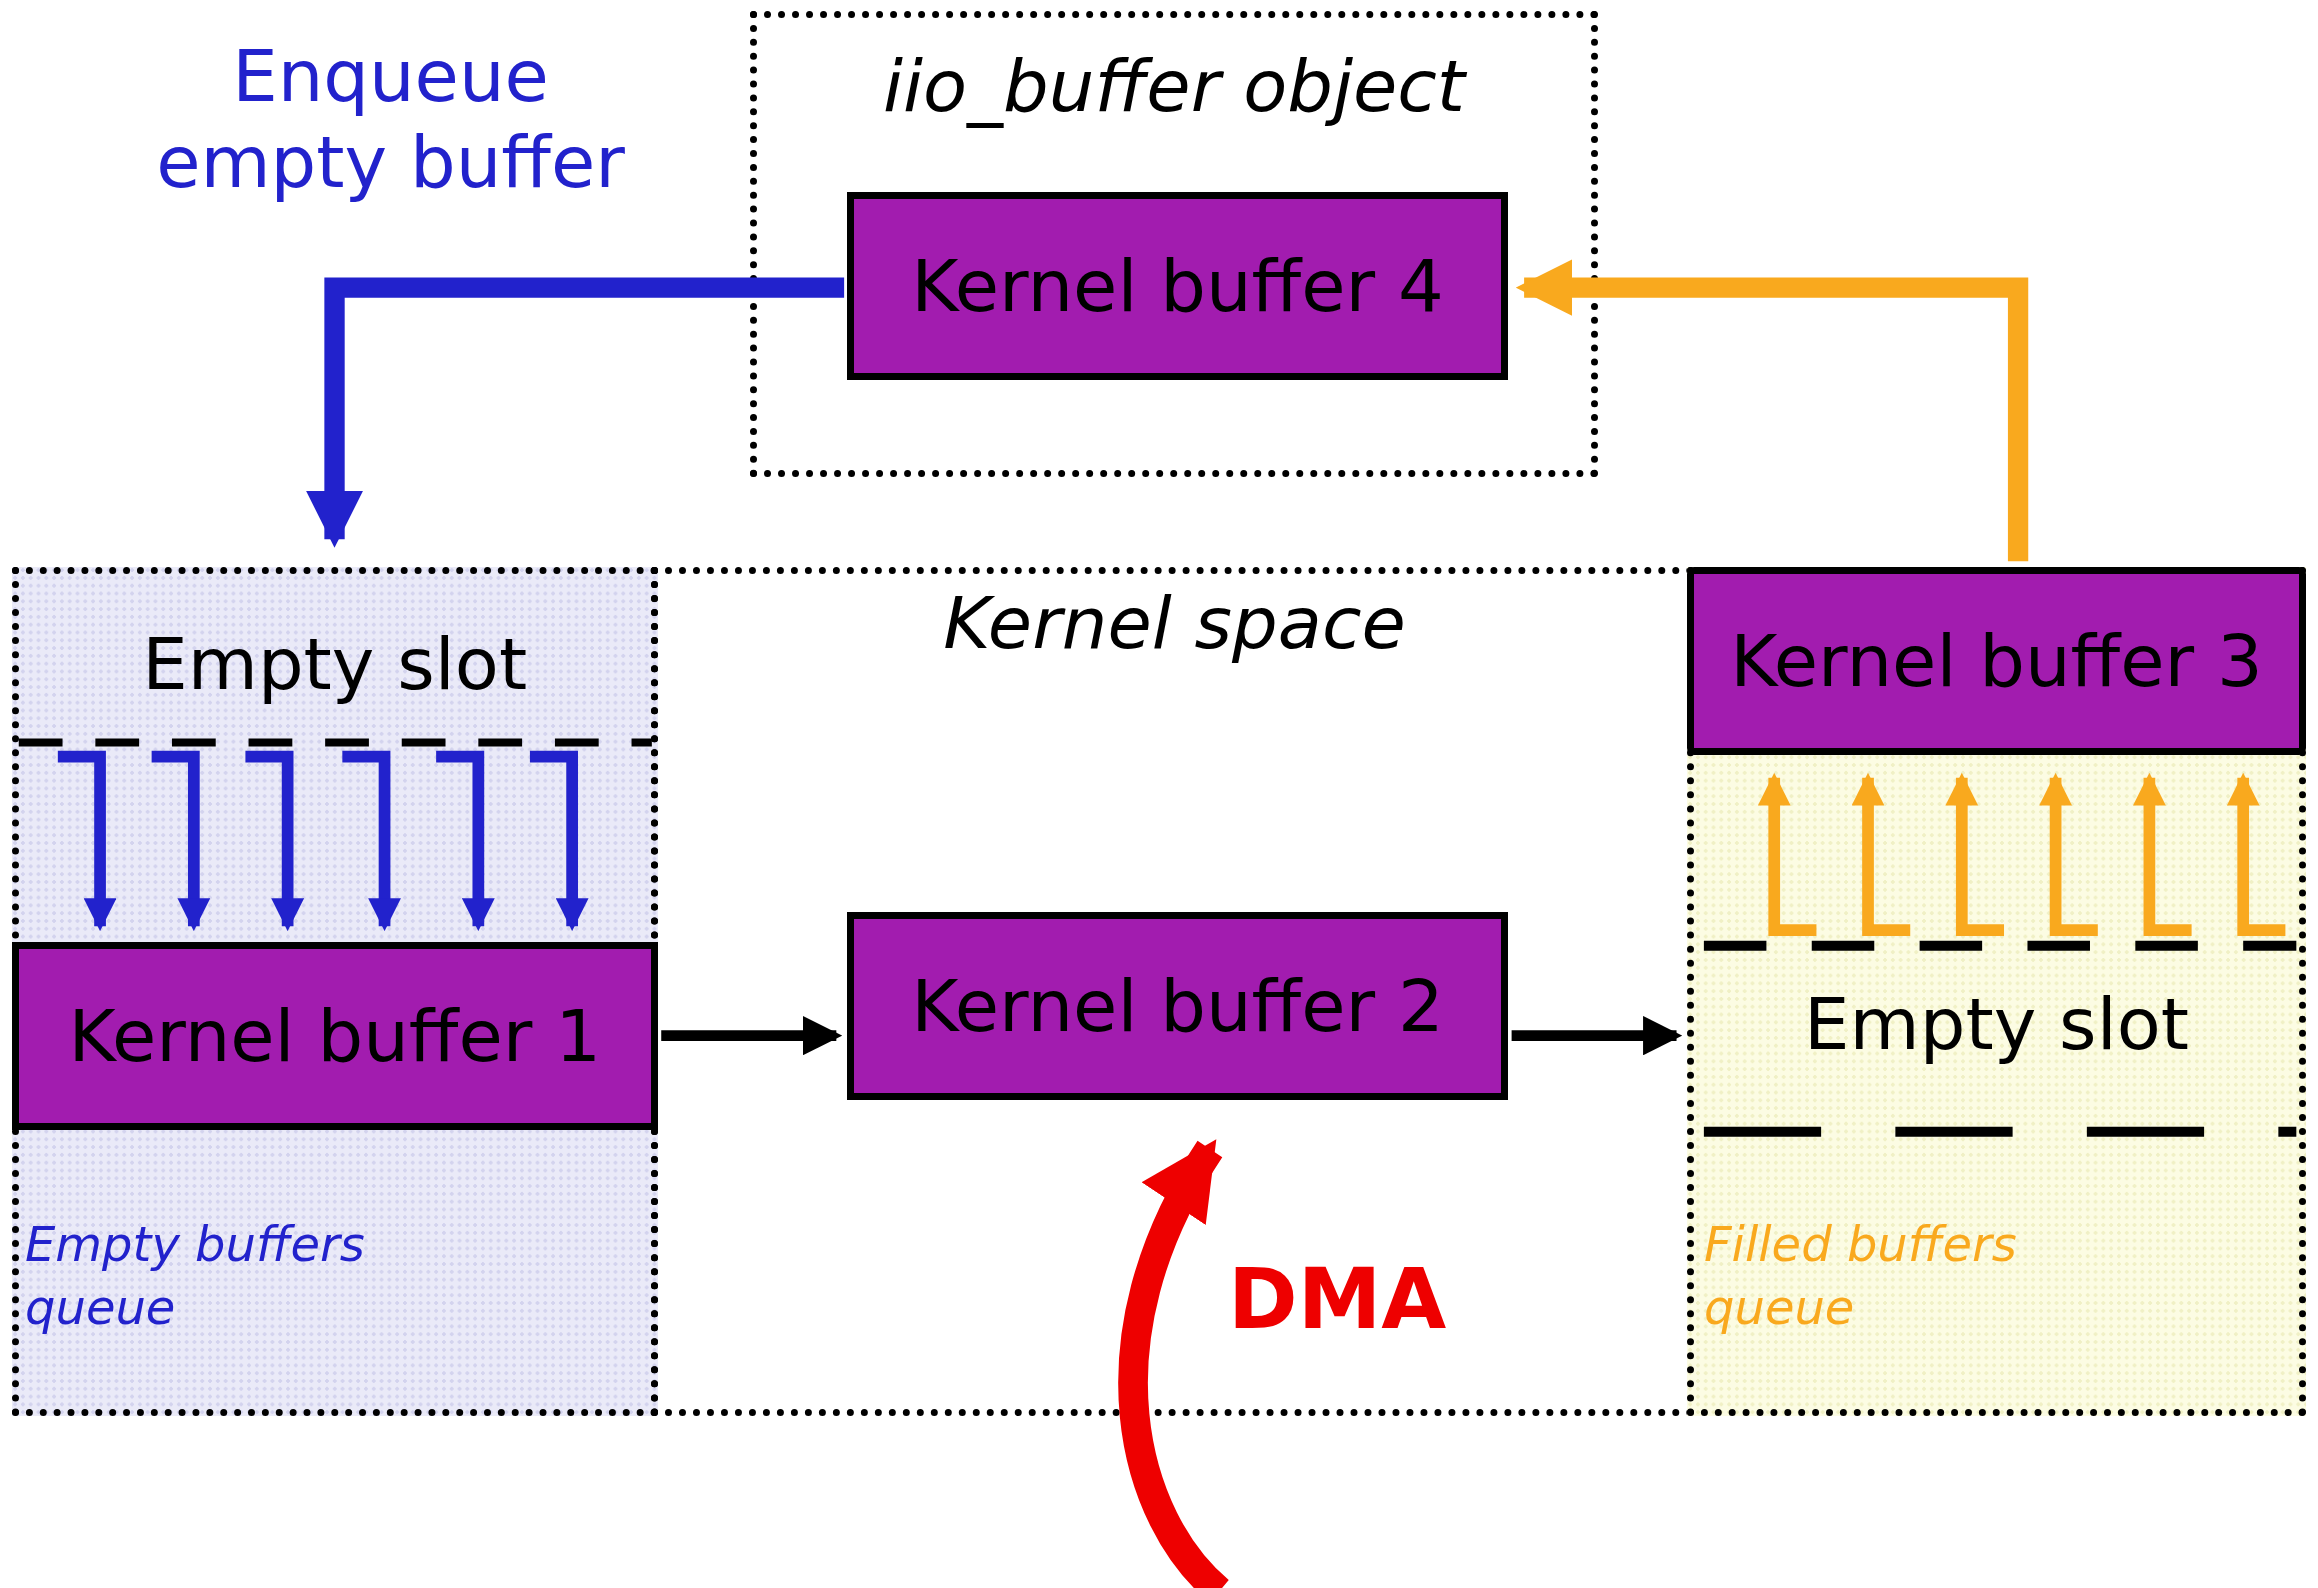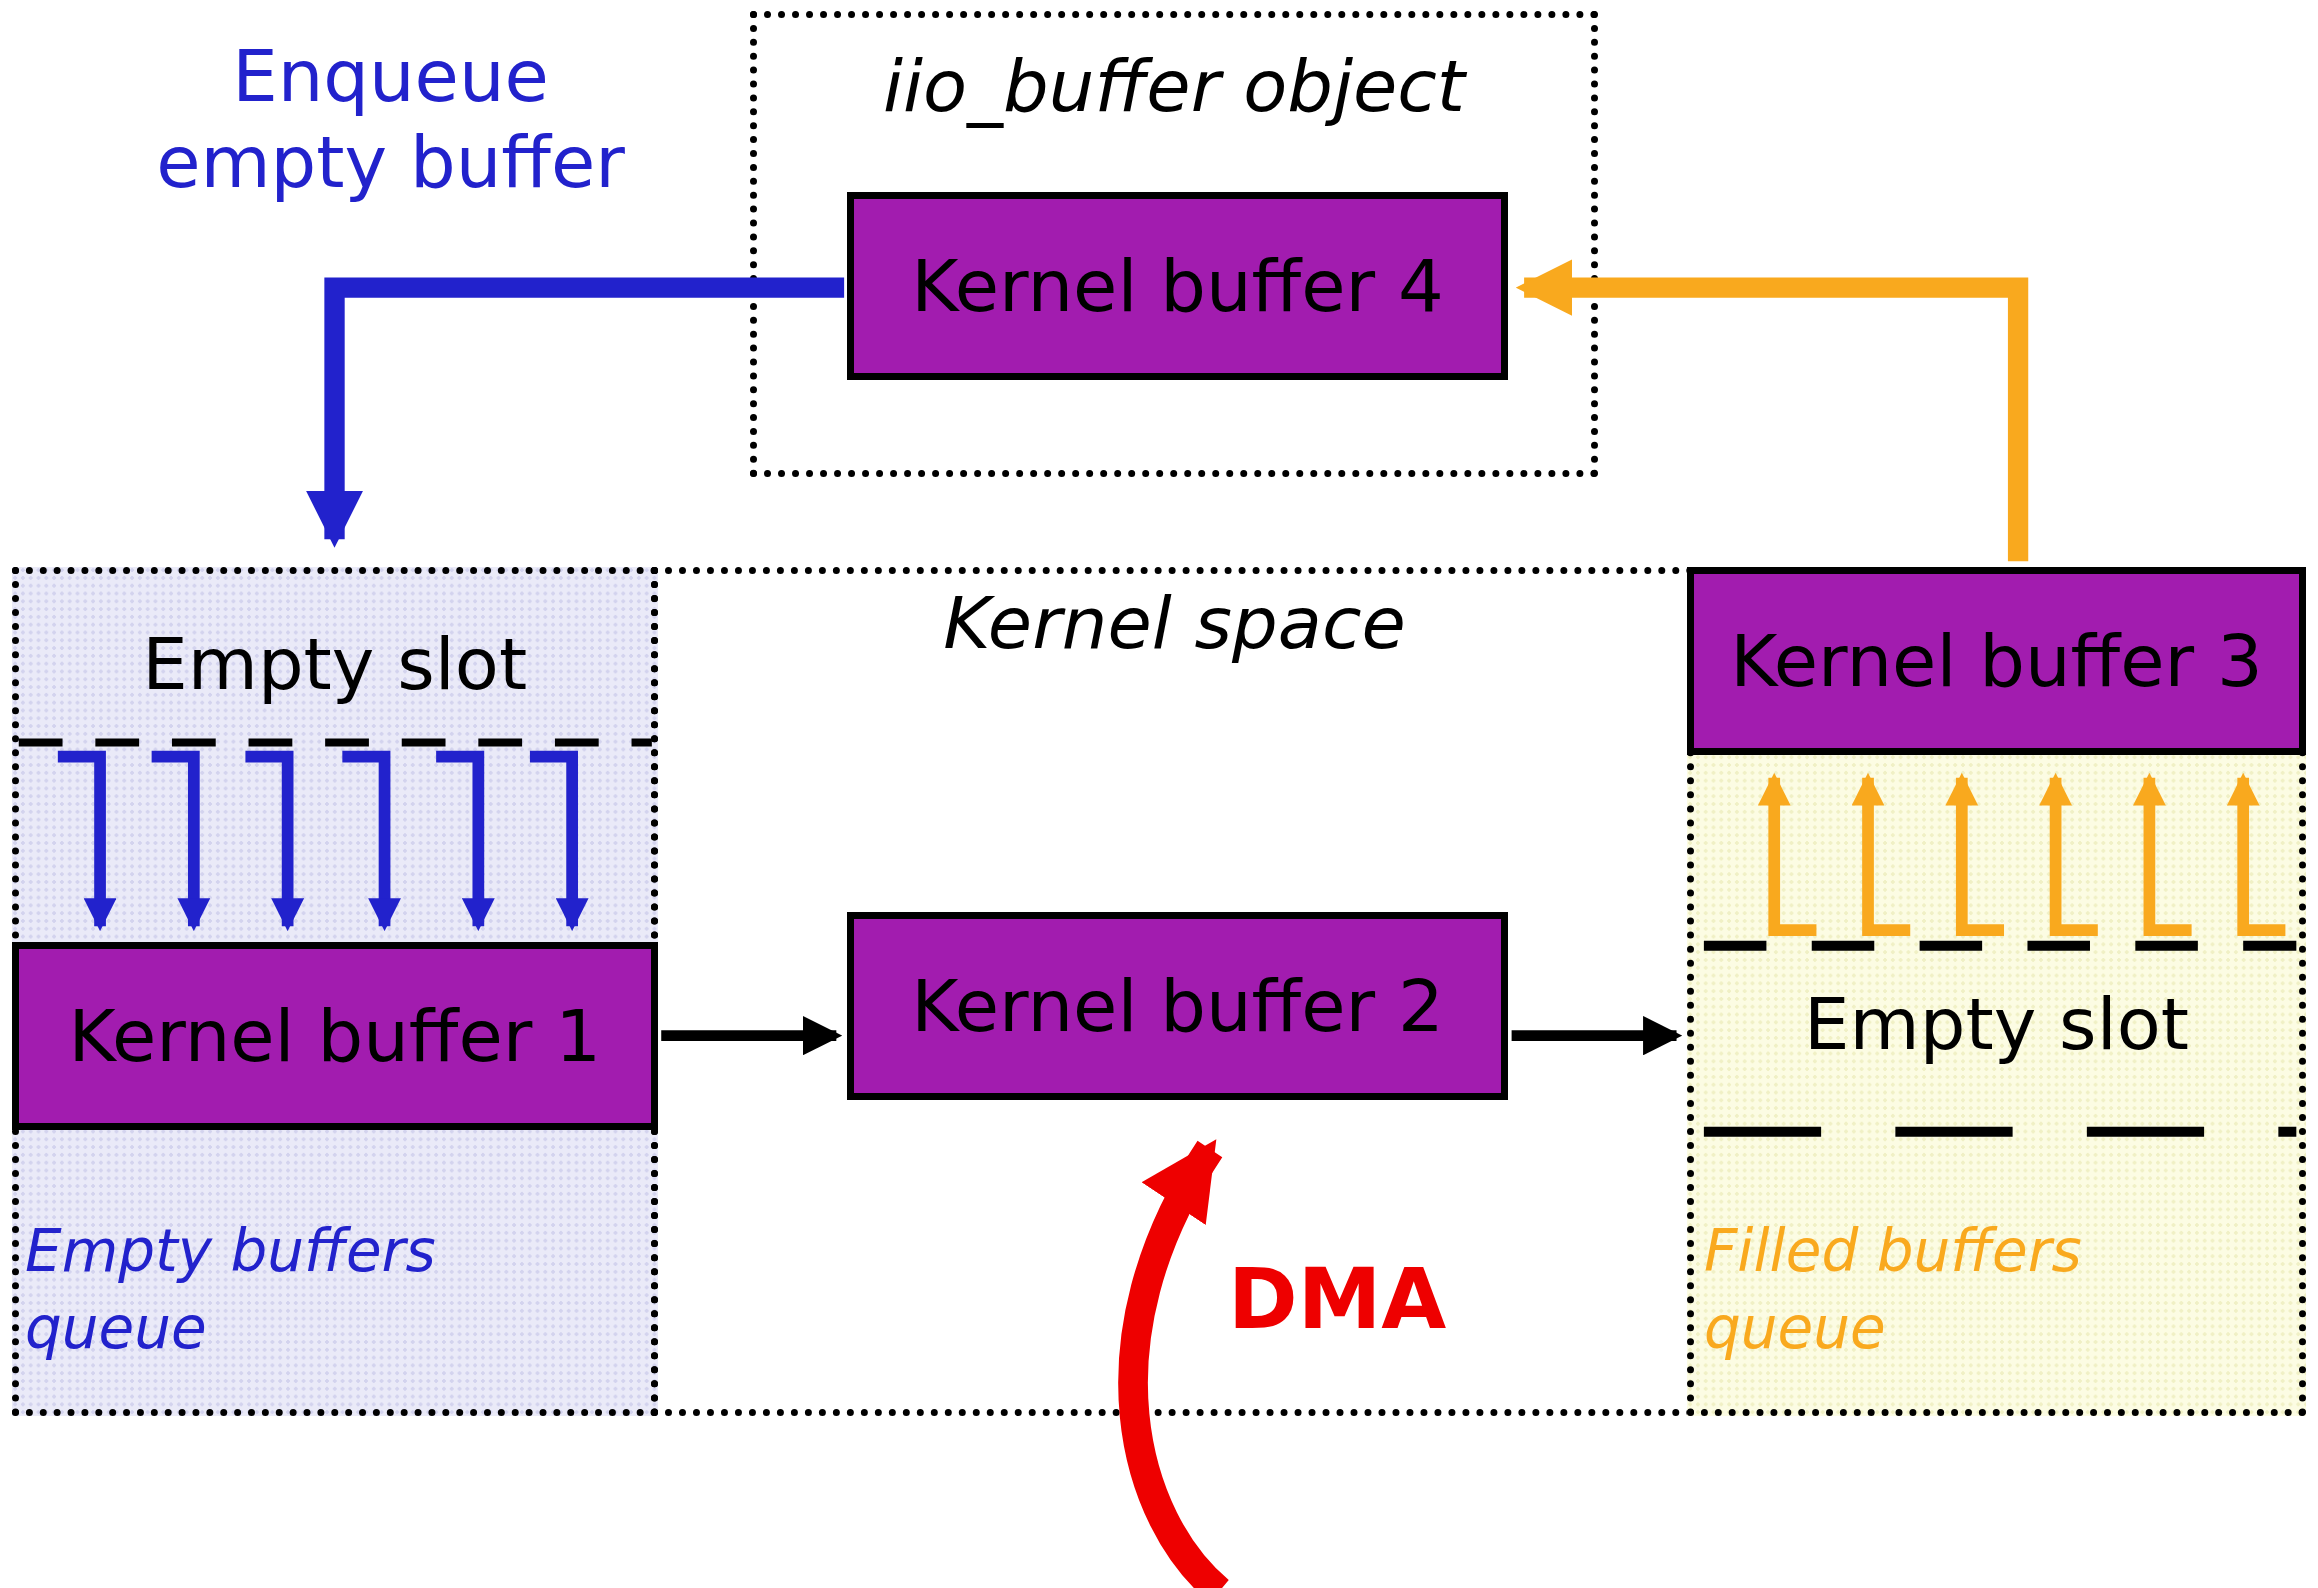--- a/index.html
+++ b/index.html
@@ -42,21 +42,21 @@
     z-index: 5;
     white-space: nowrap;
   }
   .label { position: absolute; font-size: 72px; line-height: 1.2; z-index: 6; }
   .label span { display: block; }
   .italic { font-style: italic; }
   .center { text-align: center; }
   .blue { color: var(--blue); }
   .orange { color: var(--orange); }
   .red { color: var(--red); }
-  .caption { font-size: 58px; line-height: 1.32; font-style: italic; }
+  .caption { font-size: 48px; line-height: 1.32; font-style: italic; }
   .dma { font-size: 84px; font-weight: bold; line-height: 1; }
   svg.overlay { position: absolute; left: 0; top: 0; z-index: 20; pointer-events: none; }
   .st-blue   { stroke: var(--blue);   fill: none; }
   .st-orange { stroke: var(--orange); fill: none; }
   .st-black  { stroke: #000;          fill: none; }
   .st-red    { stroke: var(--red);    fill: none; }
   .fill-blue   { fill: var(--blue);   stroke: none; }
   .fill-orange { fill: var(--orange); stroke: none; }
   .fill-black  { fill: #000;          stroke: none; }
   .fill-red    { fill: var(--red);    stroke: none; }
@@ -83,21 +83,21 @@
     <span>empty buffer</span>
   </div>
 
 
   <div class="solid-box" style="left:847px; top:192px; width:661px; height:188px;">Kernel buffer 4</div>
 
   <div class="solid-box" style="left:11.7px; top:942px; width:646px; height:188px;">Kernel buffer 1</div>
 
   <div class="solid-box" style="left:847px; top:912px; width:661px; height:188px;">Kernel buffer 2</div>
 
-  <div class="solid-box" style="left:1687px; top:567px; width:619px; height:188px;">Kernel buffer 3</div>
+  <div class="solid-box" style="left:1687px; top:567px; width:619px; height:188px;border-radius:7px;">Kernel buffer 3</div>
 
   <div class="label center" style="left:11.7px; top:621px; width:646px;">Empty slot</div>
 
   <div class="label center" style="left:1687px; top:981px; width:619px;">Empty slot</div>
 
   <div class="label caption blue" style="left:25px; top:1213px; width:617px;">
     <span>Empty buffers</span>
     <span>queue</span>
   </div>
 

